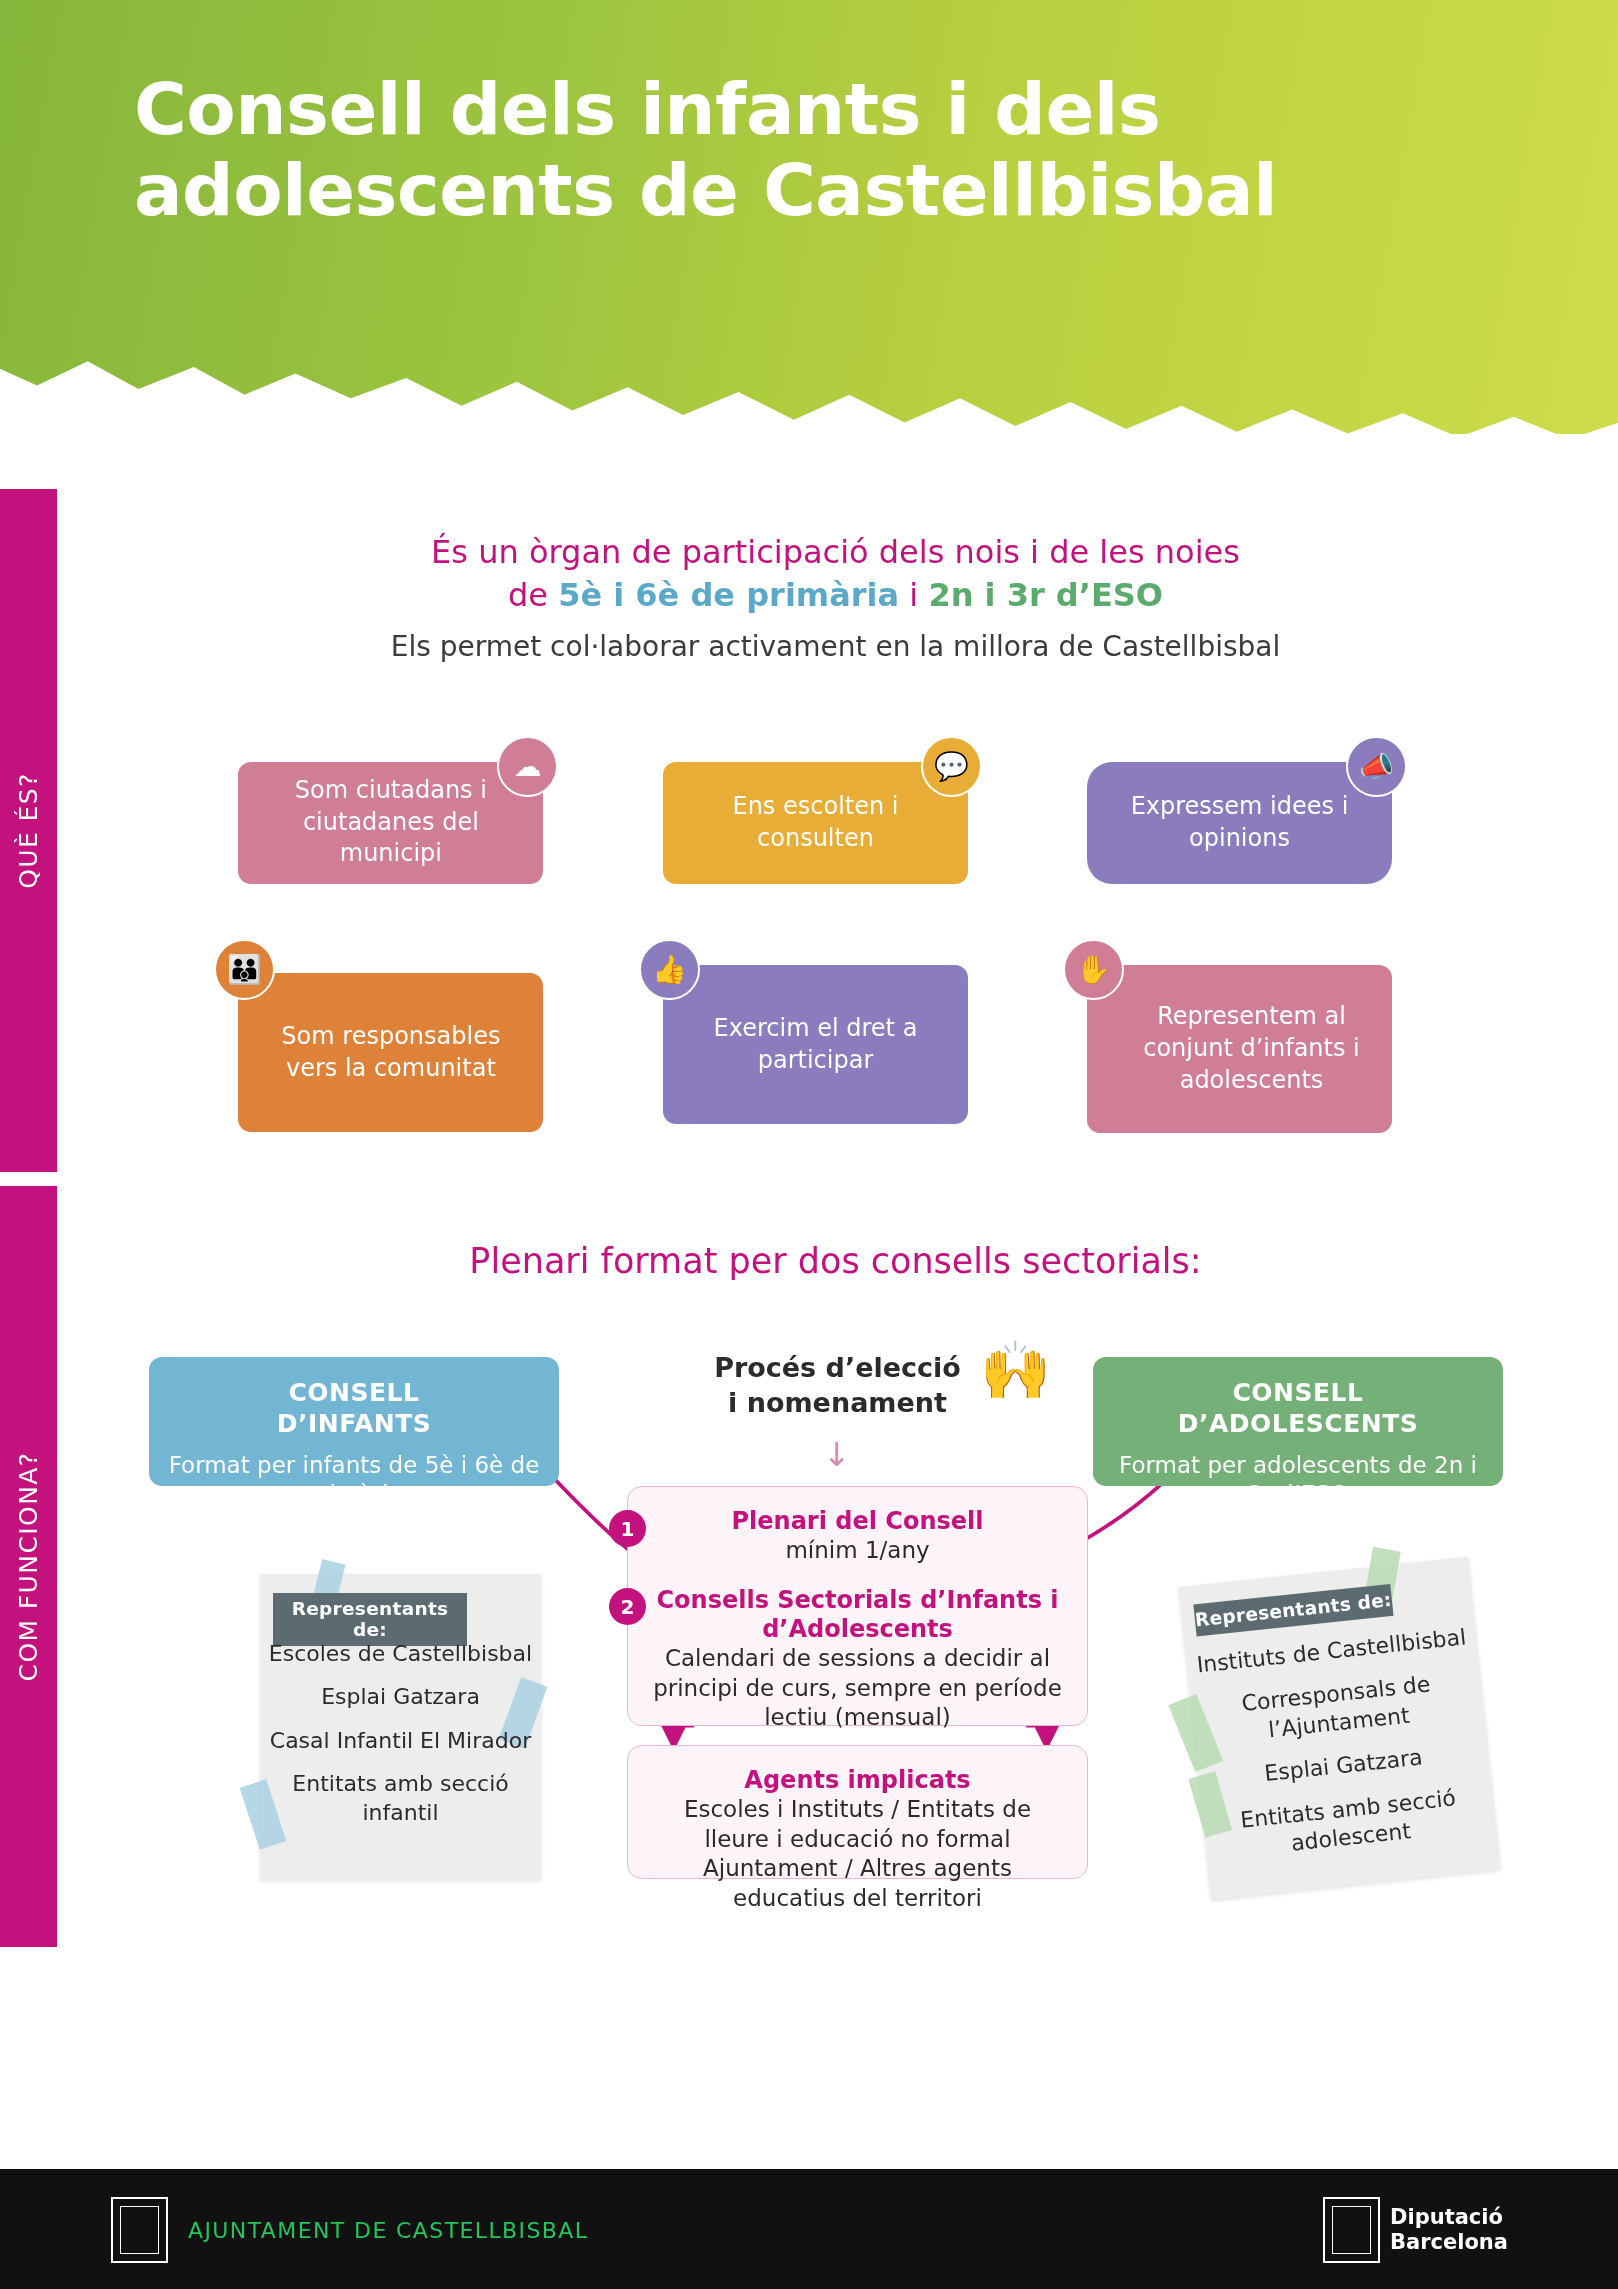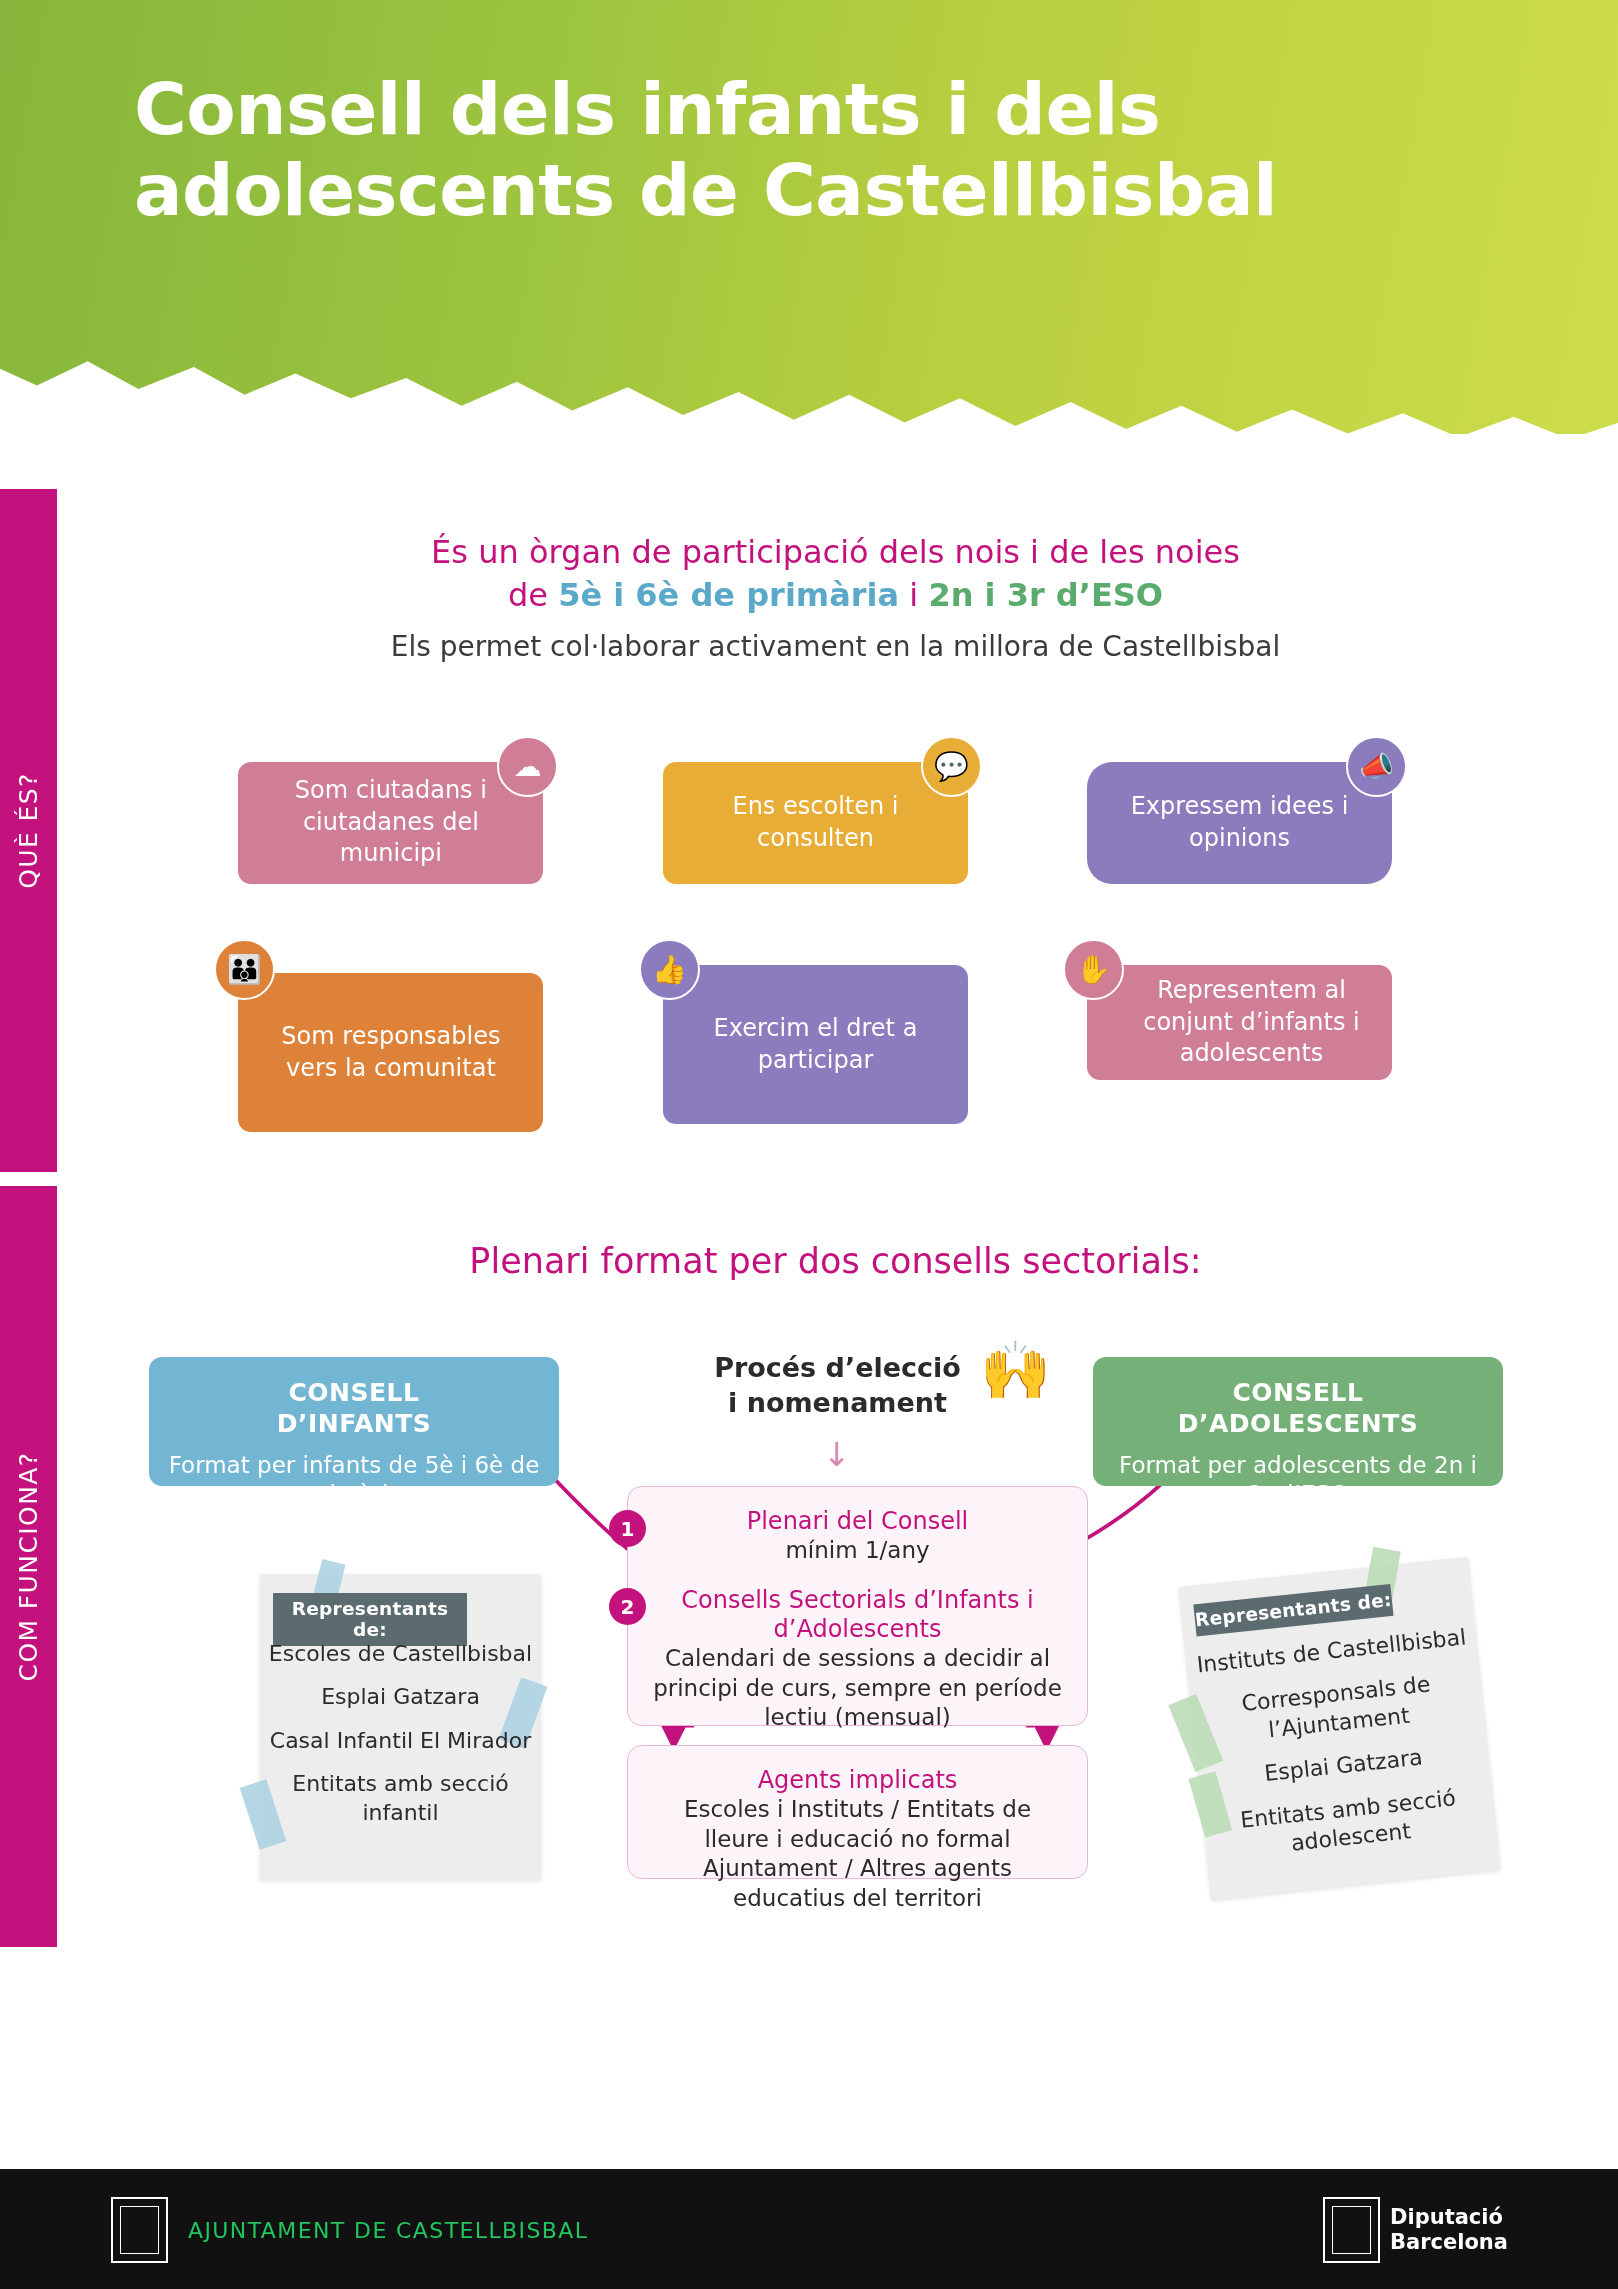--- a/index.html
+++ b/index.html
@@ -67,21 +67,21 @@
     position:absolute; width:61px; height:61px; border-radius:50%;
     display:flex; align-items:center; justify-content:center;
     color:#ffffff; font-size:28px;
     border:2.8px solid #ffffff;
   }
   #card1 { left:7.4px;  top:18.5px;  height:122px; background:#cf7e96; }
   #card2 { left:432px; top:18.5px; height:122px; background:#e8ad37; }
   #card3 { left:856px; top:18.5px; height:122px; background:#8b7cbd;border-radius:25px; }
   #card4 { left:7.4px;  top:222px; height:159px; background:#dd8238;margin-top:8px; }
   #card5 { left:432px; top:222px;height:159px; background:#8b7cbd; }
-  #card6 { left:856px; top:222px;height:115px; background:#cf7e96;padding-left:44px; }
+  #card6 { left:856px; top:222px;height:168px; background:#cf7e96;padding-left:44px; }
   #icon1 { left:266px; top:-7.4px;  background:#cf7e96; }
   #icon2 { left:690px; top:-7.4px;  background:#e8ad37; }
   #icon3 { left:1115px;top:-7.4px;  background:#8b7cbd; }
   #icon4 { left:-16.6px; top:196px; background:#dd8238; }
   #icon5 { left:408px; top:196px; background:#8b7cbd; }
   #icon6 { left:832px; top:196px; background:#cf7e96; }
 
   
   .plenari-title {
     position:absolute; left:240px; top:1241px; width:1191px; text-align:center;
@@ -113,21 +113,21 @@
   #box-agents  { left:570px; top:425px; width:461px; height:134px; }
 
   .step-num {
     position:absolute; width:37px; height:37px; border-radius:50%;
     background:#c3127d; color:#fff; font-size:20px;
     display:flex; align-items:center; justify-content:center; font-weight:bold;
   }
   #num1 { left:552px; top:190px; }
   #num2 { left:552px; top:268px; }
 
-  .pb-head { color:#c3127d; font-weight:normal; font-size:24px; text-align:center; line-height:1.22; }
+  .pb-head { color:#c3127d; font-weight:bold; font-size:24px; text-align:center; line-height:1.22; }
   .pb-text { color:#2b2b2b; font-size:23px; text-align:center; line-height:1.28; }
 
   
   .note {
     position:absolute; background:#ededed; color:#2b2b2b;
     box-shadow: 0 1.8px 4.6px rgba(0,0,0,0.12);
   }
   #note-left { left:203px; top:254px; width:281px; height:305px; }
   #note-right { left:1137px; top:251px; width:291px; height:314px; transform: rotate(-6deg); }
   .note-label {

